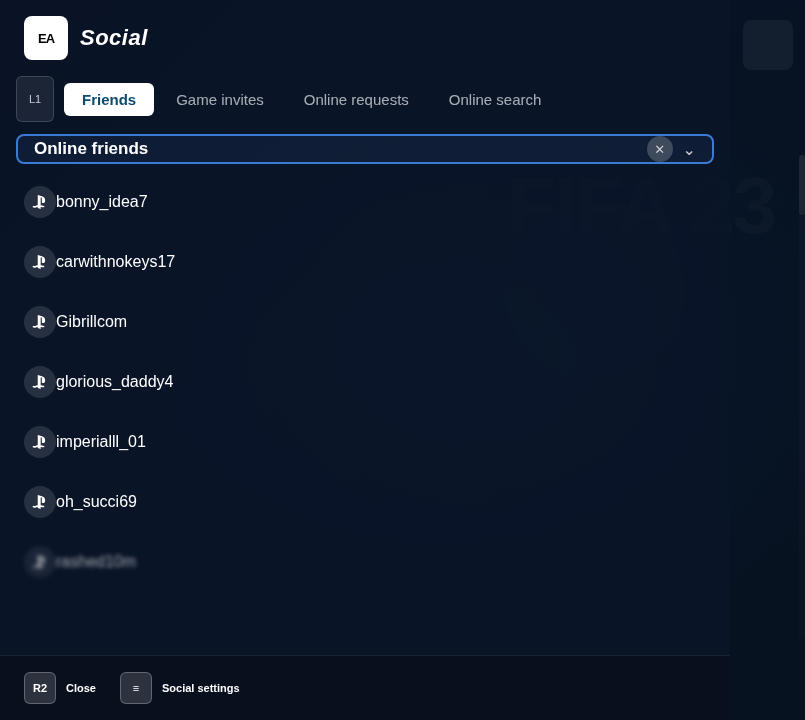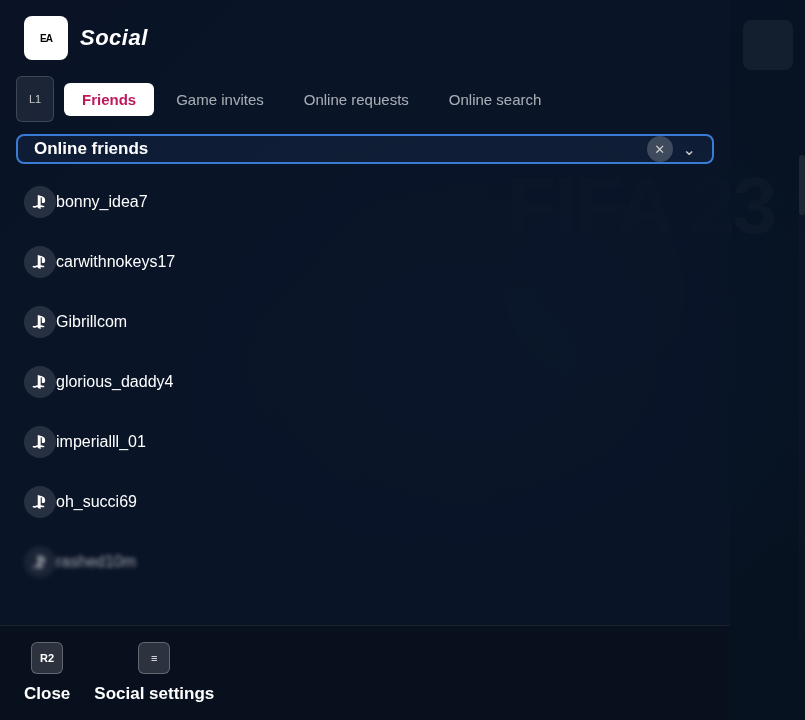--- a/index.html
+++ b/index.html
@@ -67,21 +67,21 @@
     }
 
     .ea-logo {
       width: 44px;
       height: 44px;
       border-radius: 8px;
       background: #fff;
       display: flex;
       align-items: center;
       justify-content: center;
-      font-size: 10px;
+      font-size: 13px;
       font-weight: 900;
       color: #000;
       flex-shrink: 0;
       letter-spacing: -1px;
     }
 
     .header-title {
       font-size: 22px;
       font-weight: 600;
       color: #fff;
@@ -120,21 +120,21 @@
       font-size: 15px;
       font-weight: 500;
       cursor: pointer;
       white-space: nowrap;
       color: rgba(255,255,255,0.65);
       transition: all 0.15s;
     }
 
     .tab.active {
       background: #fff;
-      color: #be185d;
+      color: #0c4a6e;
       font-weight: 700;
     }
 
     
     .dropdown-row {
       padding: 0 16px;
       margin-bottom: 4px;
     }
 
     .dropdown {
@@ -257,40 +257,39 @@
       border-top: 1px solid rgba(255,255,255,0.08);
       background: rgba(8, 16, 30, 0.95);
     }
 
     .footer-btn {
       display: flex;
       align-items: center;
       gap: 10px;
       cursor: pointer;
       color: #fff;
-      flex-direction: column;
     }
 
     .footer-btn-icon {
       width: 32px;
       height: 32px;
       border-radius: 6px;
       background: rgba(255,255,255,0.15);
       border: 1px solid rgba(255,255,255,0.25);
       display: flex;
       align-items: center;
       justify-content: center;
       font-size: 11px;
       font-weight: 700;
       color: #fff;
       flex-shrink: 0;
     }
 
     .footer-btn-label {
-      font-size: 17px;
+      font-size: 11px;
       font-weight: 700;
       color: #fff;
     }
 
     
     .right-panel {
       position: absolute;
       right: 0;
       top: 0;
       width: 75px;

